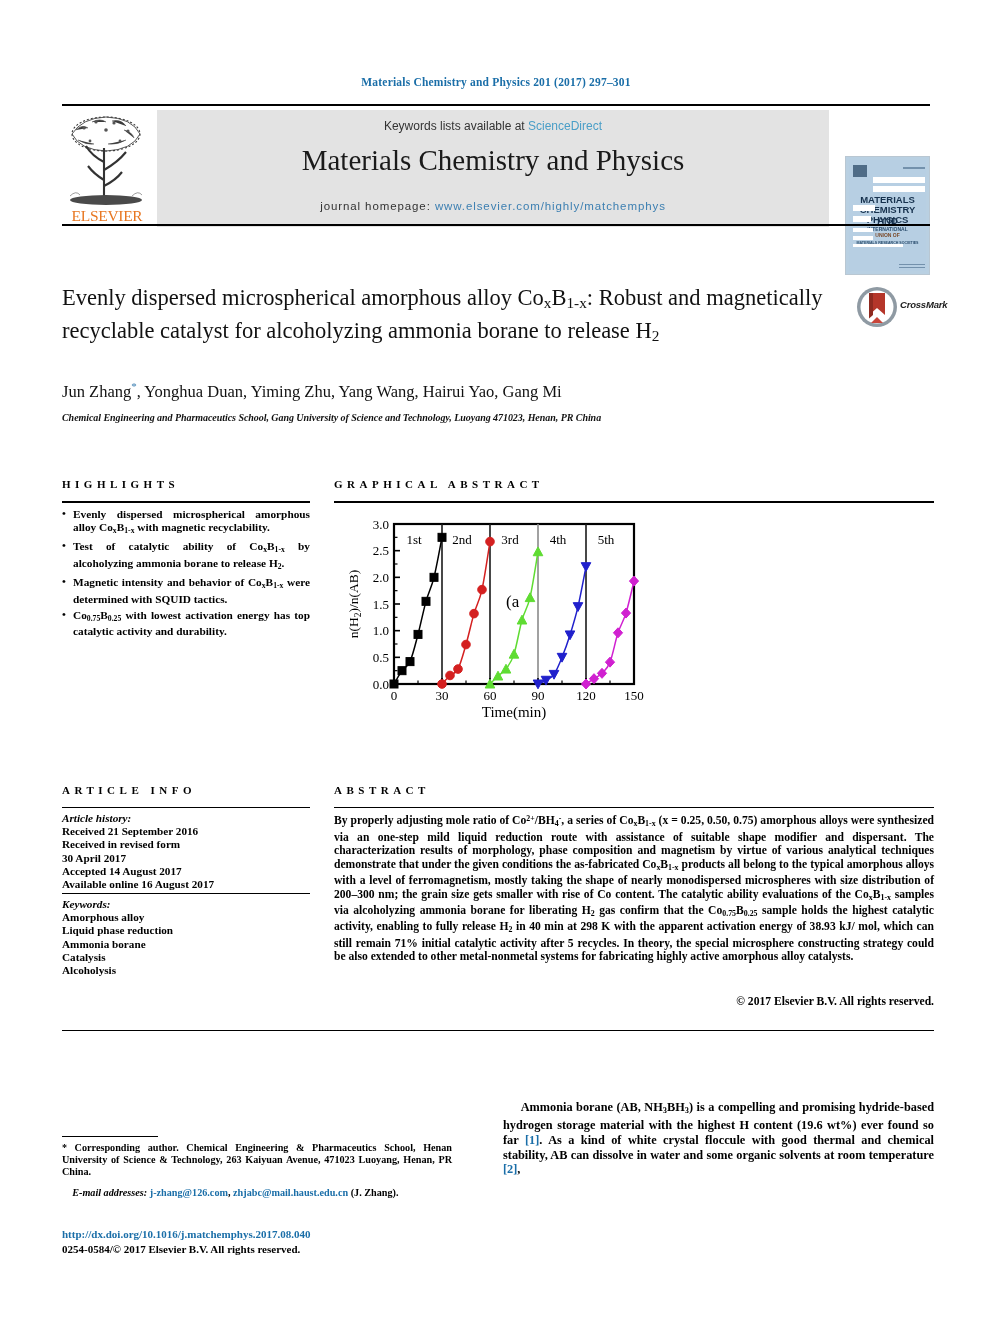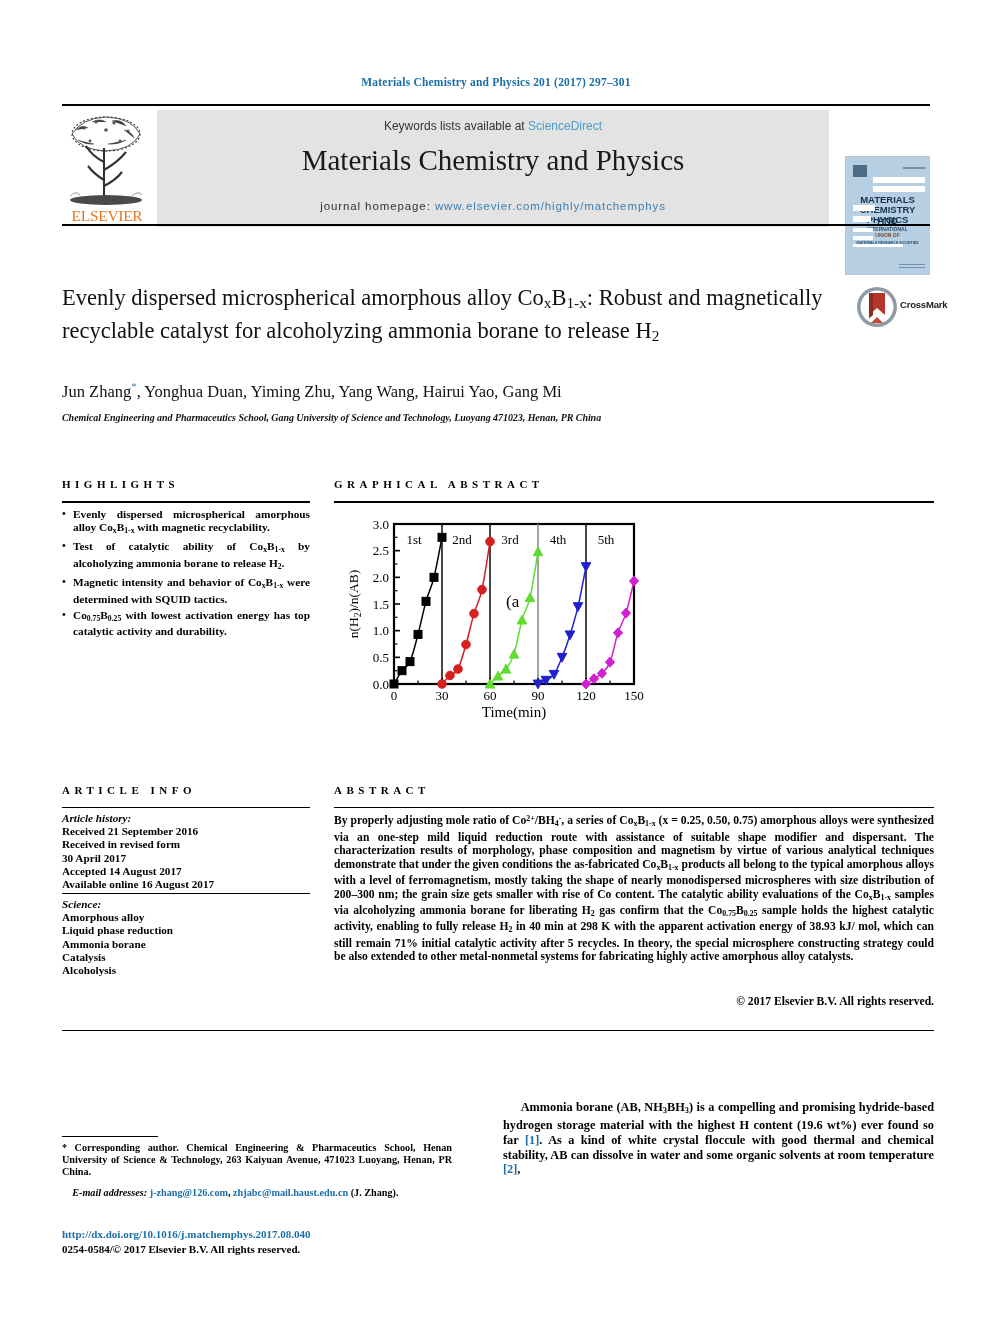--- a/index.html
+++ b/index.html
@@ -70,21 +70,21 @@
   .cov-fine { position:absolute; background:#3c5f7f; height:1px; opacity:.55; }
   .mast-rule-bot { position:absolute; left:0; top:120px; width:868px; height:3px; background:#000; }
 
   
   .title-block { position:absolute; left:62px; top:284px; width:790px; }
   .art-title {
     font-family:"Liberation Serif", serif;
     font-size:22.5px; line-height:28px; color:#111; font-weight:normal;
   }
   .crossmark {
-    position:absolute; left:856px; top:286px; width:80px; height:44px;
+    position:absolute; left:856px; top:286px; width:80px; height:44px;font-style:italic;
   }
   .cm-badge { position:absolute; left:0; top:0; width:42px; height:42px; }
   .cm-text {
     position:absolute; left:44px; top:13px;
     font-family:"Liberation Sans", sans-serif; font-size:9.5px; font-weight:bold; color:#222;
     letter-spacing:-0.2px;
   }
   .authors {
     position:absolute; left:62px; top:380px; width:800px;
     font-family:"Liberation Serif", serif; font-size:16.5px; color:#111;
@@ -382,21 +382,21 @@
   <div class="ai-body">
     <div class="ai-em">Article history:</div>
     <div>Received 21 September 2016</div>
     <div>Received in revised form</div>
     <div>30 April 2017</div>
     <div>Accepted 14 August 2017</div>
     <div>Available online 16 August 2017</div>
   </div>
   <div class="hr-thin ai-rule2"></div>
   <div class="kw-body">
-    <div class="ai-em">Science:</div>
+    <div class="ai-em">Keywords:</div>
     <div>Amorphous alloy</div>
     <div>Liquid phase reduction</div>
     <div>Ammonia borane</div>
     <div>Catalysis</div>
     <div>Alcoholysis</div>
   </div>
 
   <div class="sec-head ab-head">ABSTRACT</div>
   <div class="hr-thin ab-rule"></div>
   <div class="ab-body">

